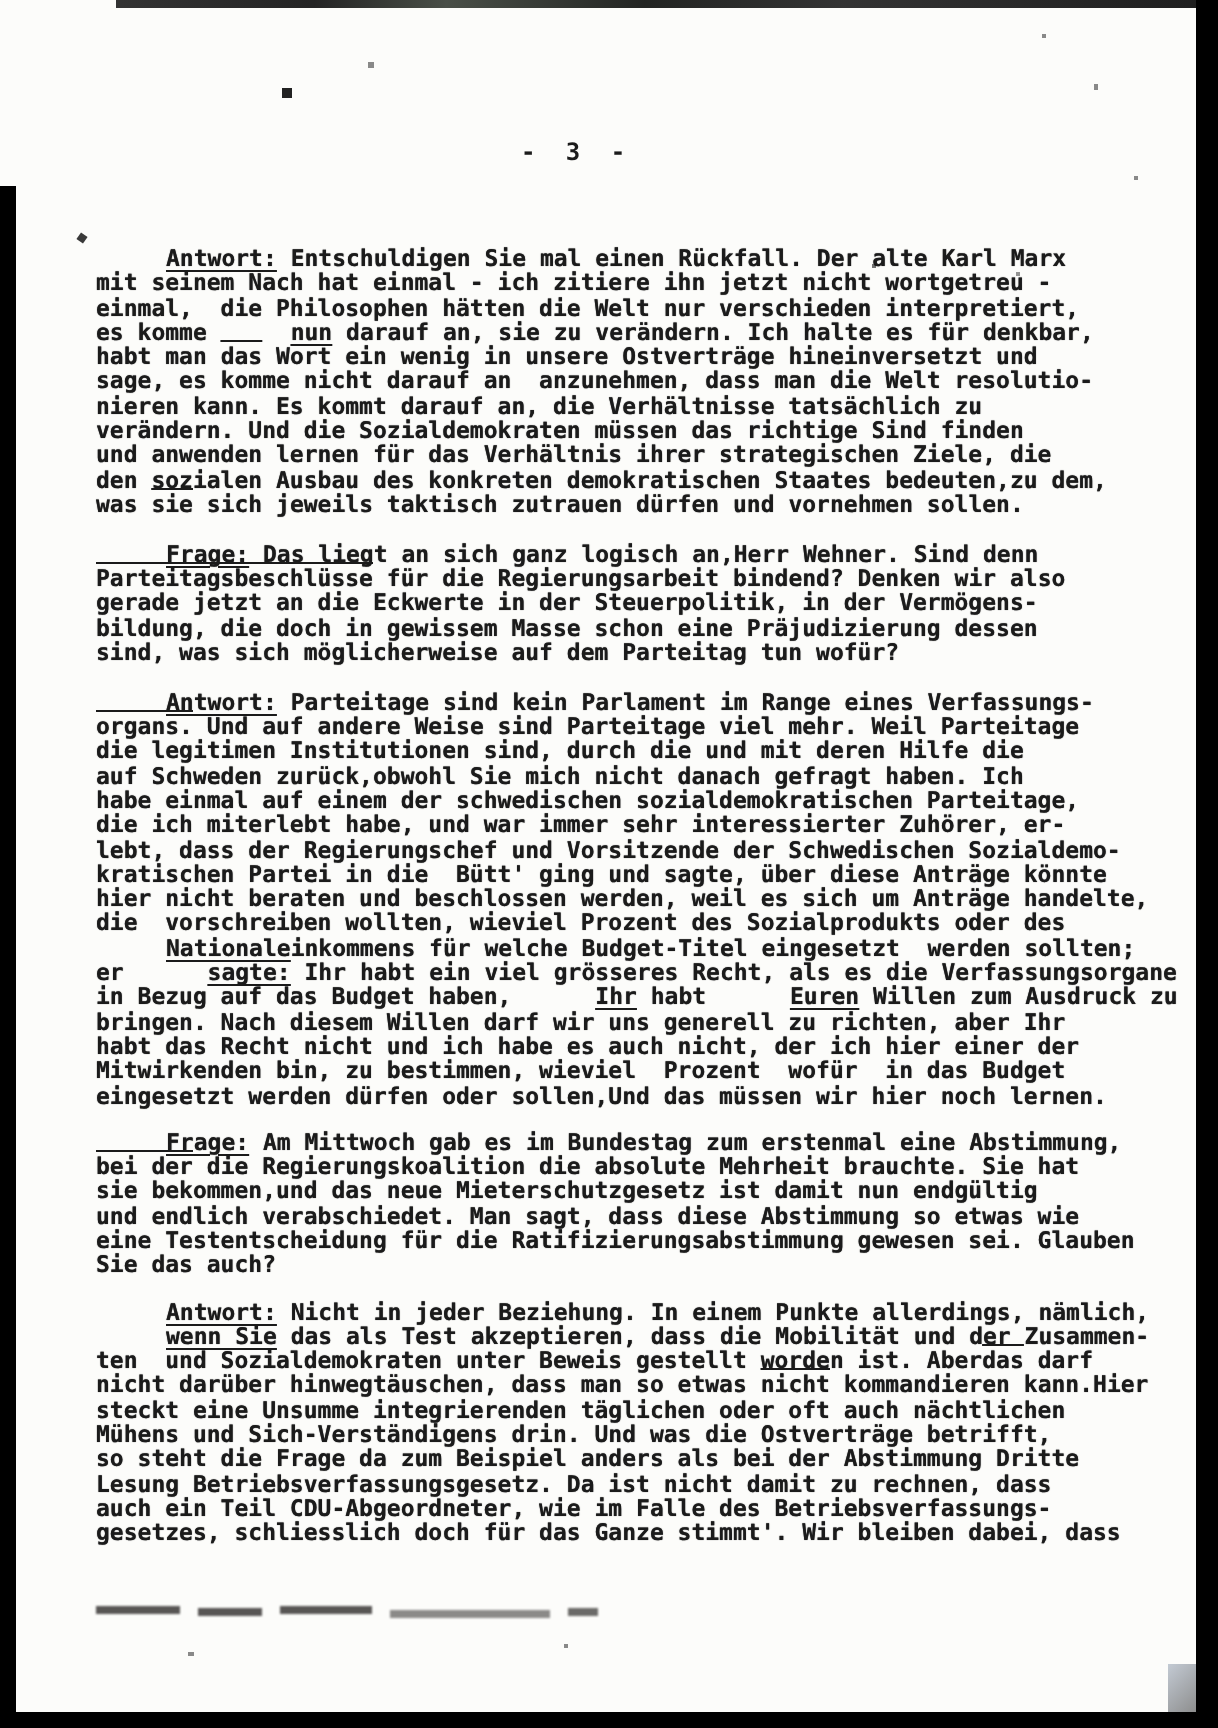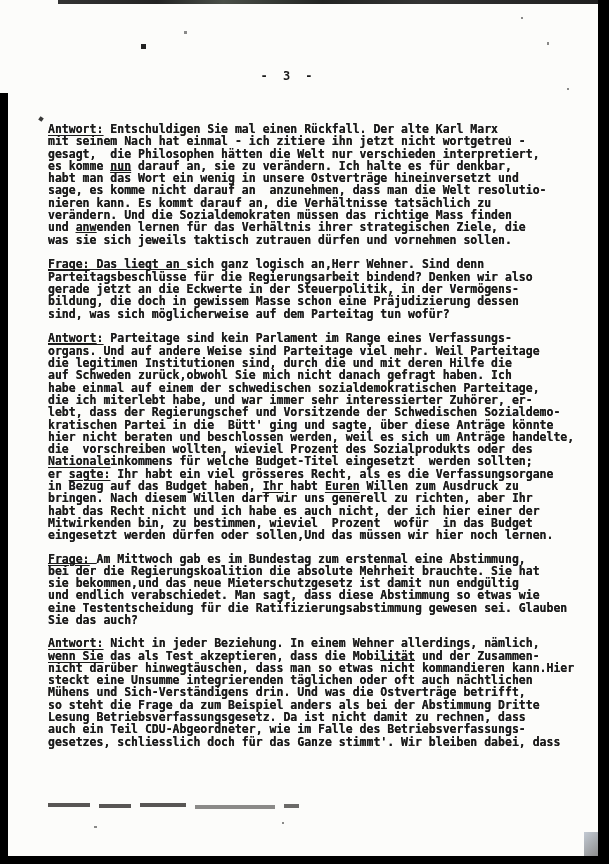--- a/index.html
+++ b/index.html
@@ -66,20 +66,21 @@
   .paragraph:nth-child(3){margin-bottom:11px;}
   .paragraph:nth-child(4){margin-bottom:11px;}
   .line{
     white-space:pre;
     text-shadow:0 0 .45px rgba(20,20,20,.85);
   }
   .u{
     text-decoration:underline;
     text-decoration-thickness:1.2px;
     text-underline-offset:1.5px;
+    margin-left:35px;
   }
   .o{
     text-decoration:overline;
     text-decoration-thickness:1.1px;
     text-align:center;
   }
   
   .smudge{
     position:absolute;top:803px;left:48px;height:6px;width:260px;
     display:flex;align-items:flex-start;gap:0;
@@ -107,27 +108,28 @@
 </head>
 <body>
 
 <div class="page">
   <div class="page-number">- 3 -</div>
 
   <div class="text-body" id="text-body">
       <div class="paragraph">
         <div class="line"><span class="u">Antwort:</span><span> Entschuldigen Sie mal einen Rückfall. Der alte Karl Marx</span></div>
         <div class="line"><span>mit seinem Nach hat einmal - ich zitiere ihn jetzt nicht wortgetreu -</span></div>
-        <div class="line"><span>gesagt,  die Philosophen hätten die Welt nur verschieden interpretiert,</span></div>
+        <div class="line"><span>einmal,  die Philosophen hätten die Welt nur verschieden interpretiert,</span></div>
         <div class="line"><span>es komme </span><span class="u">nun</span><span> darauf an, sie zu verändern. Ich halte es für denkbar,</span></div>
         <div class="line"><span>habt man </span><span class="o">das</span><span> Wort ein wenig in unsere Ostverträge hineinversetzt und</span></div>
         <div class="line"><span>sage, es komme nicht darauf an  anzunehmen, dass man die Welt resolutio-</span></div>
         <div class="line"><span>nieren kann. Es kommt darauf an, die Verhältnisse tatsächlich zu</span></div>
-        <div class="line"><span>verändern. Und die Sozialdemokraten müssen das richtige Mass finden</span></div>
+        <div class="line"><span>verändern. Und die Sozialdemokraten müssen das richtige Sind finden</span></div>
         <div class="line"><span>und anwenden lernen für das Verhältnis ihrer strategischen Ziele, die</span></div>
+        <div class="line"><span>den sozialen Ausbau des konkreten demokratischen Staates bedeuten,zu dem,</span></div>
         <div class="line"><span>was </span><span class="o">sie</span><span> sich jeweils taktisch zutrauen dürfen und vornehmen sollen.</span></div>
       </div>
       <div class="paragraph">
         <div class="line"><span class="u">Frage:</span><span> Das liegt an sich ganz logisch an,Herr Wehner. Sind denn</span></div>
         <div class="line"><span class="o">Parteitagsbeschlüsse</span><span> für die Regierungsarbeit bindend? Denken wir also</span></div>
         <div class="line"><span>gerade jetzt an die Eckwerte in der Steuerpolitik, in der Vermögens-</span></div>
         <div class="line"><span>bildung, die doch in gewissem Masse schon eine Präjudizierung dessen</span></div>
         <div class="line"><span>sind, was sich möglicherweise auf dem Parteitag tun wofür?</span></div>
       </div>
       <div class="paragraph">
@@ -151,22 +153,23 @@
       </div>
       <div class="paragraph">
         <div class="line"><span class="u">Frage:</span><span> Am Mittwoch gab es im Bundestag zum erstenmal eine Abstimmung,</span></div>
         <div class="line"><span class="o">bei der</span><span> die Regierungskoalition die absolute Mehrheit brauchte. Sie hat</span></div>
         <div class="line"><span>sie bekommen,und das neue Mieterschutzgesetz ist damit nun endgültig</span></div>
         <div class="line"><span>und endlich verabschiedet. Man sagt, dass diese Abstimmung so etwas wie</span></div>
         <div class="line"><span>eine Testentscheidung für die Ratifizierungsabstimmung gewesen sei. Glauben</span></div>
         <div class="line"><span>Sie das auch?</span></div>
       </div>
       <div class="paragraph">
-        <div class="line"><span class="u">Antwort:</span><span> Nicht in jeder Beziehung. In einem Wehner allerdings, nämlich,</span></div>
+        <div class="line"><span class="u">Antwort:</span><span> Nicht in jeder Beziehung. In einem Punkte allerdings, nämlich,</span></div>
         <div class="line"><span class="u">wenn Sie</span><span> das als Test akzeptieren, dass die Mobilität und der Zusammen-</span></div>
+        <div class="line"><span>ten  und Sozialdemokraten unter Beweis gestellt worden ist. Aber</span><span class="o">das</span><span> darf</span></div>
         <div class="line"><span>nicht darüber hinwegtäuschen, dass man so etwas </span><span class="o">nicht</span><span> kommandieren kann.Hier</span></div>
         <div class="line"><span>steckt eine Unsumme integrierenden täglichen oder oft auch nächtlichen</span></div>
         <div class="line"><span>Mühens und Sich-Verständigens drin. Und was die Ostverträge betrifft,</span></div>
         <div class="line"><span>so steht die Frage da zum Beispiel anders als bei der Abstimmung Dritte</span></div>
         <div class="line"><span>Lesung Betriebsverfassungsgesetz. Da ist nicht damit zu rechnen, dass</span></div>
         <div class="line"><span>auch ein Teil CDU-Abgeordneter, wie im Falle des Betriebsverfassungs-</span></div>
         <div class="line"><span>gesetzes, schliesslich doch für das Ganze stimmt'. Wir bleiben dabei, dass</span></div>
       </div>
     </div>
 

